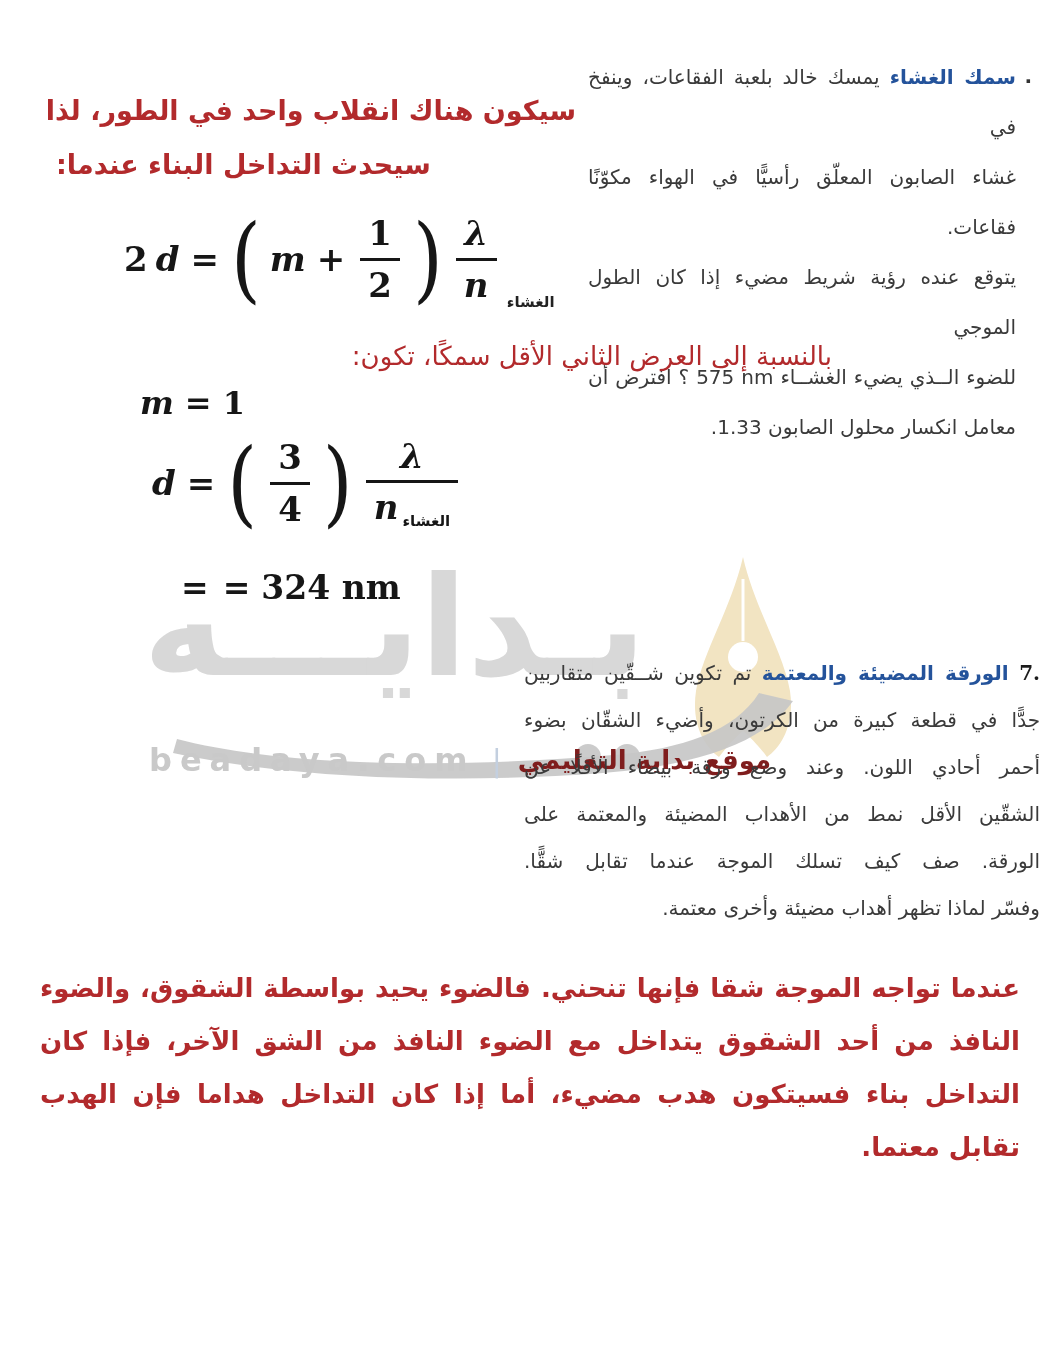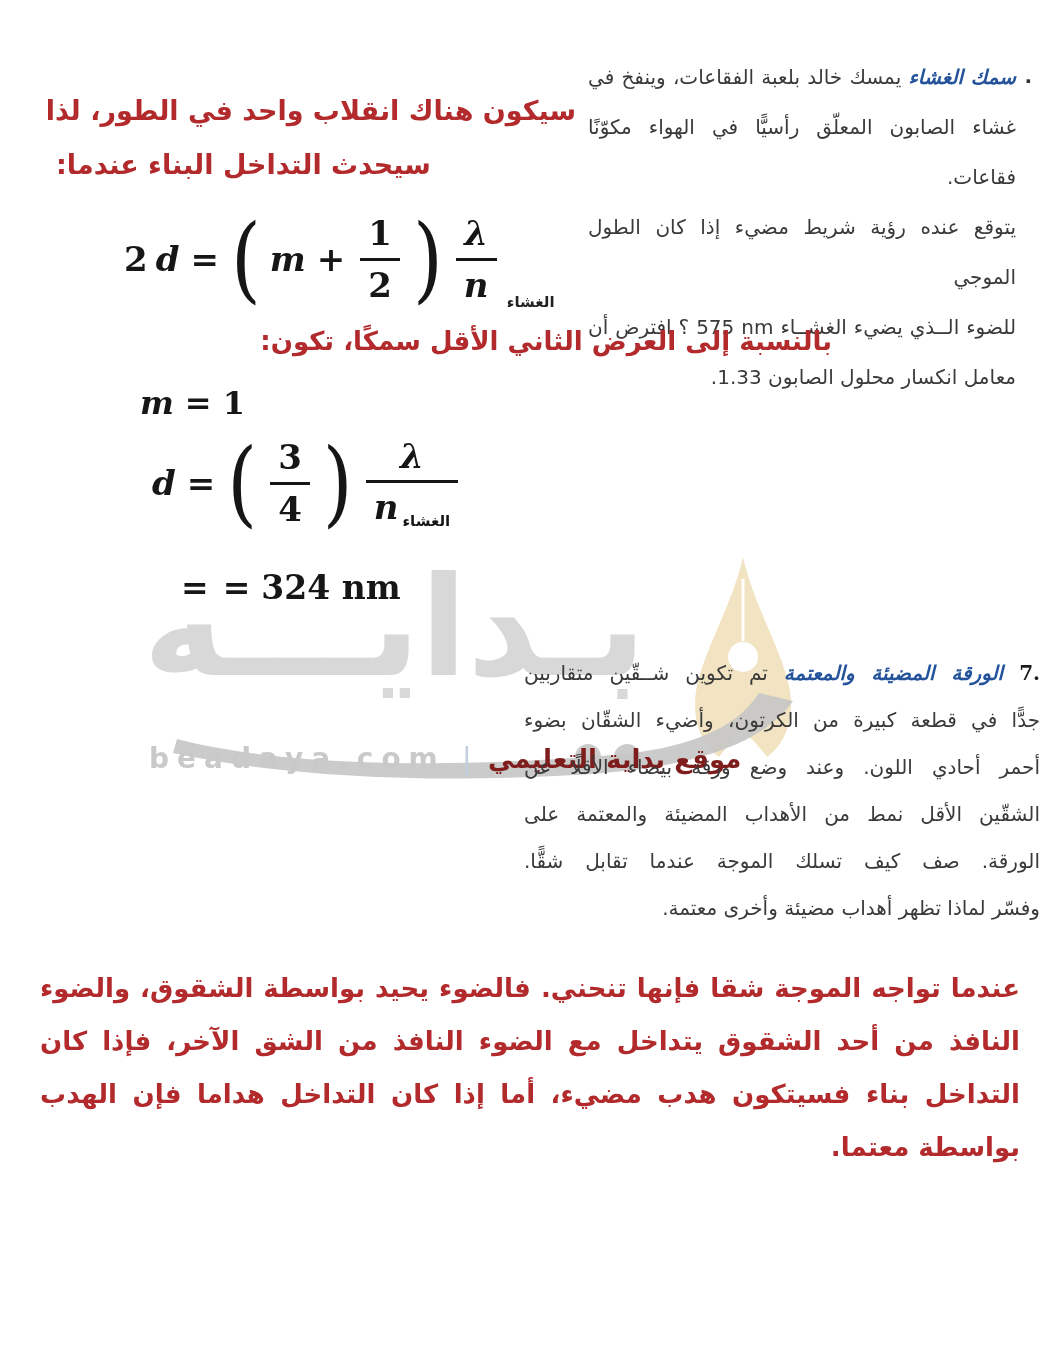--- a/index.html
+++ b/index.html
@@ -5,41 +5,41 @@
   html,body {margin:0; padding:0; background:#ffffff;}
   .page {position:relative; width:1062px; height:1370px; background:#ffffff; overflow:hidden;
          font-family:"DejaVu Sans", sans-serif;}
 
   
   .wm {position:absolute; left:143px; top:545px; width:690px; height:275px; z-index:0; pointer-events:none;}
   .wm-word {position:absolute; left:0; top:14px; font-size:138px; font-weight:bold;
             color:#d4d4d4; opacity:.9; direction:rtl; line-height:1; white-space:nowrap;}
   .wm-svg {position:absolute; left:0; top:0; width:690px; height:275px;}
   .wm-line {position:absolute; left:6px; top:196px; display:flex; direction:ltr; align-items:center; gap:16px; white-space:nowrap;}
-  .wm-domain {font-size:28px; letter-spacing:8px; color:#c9c9c9; font-weight:bold;}
+  .wm-domain {font-size:32px; letter-spacing:8px; color:#c9c9c9; font-weight:bold;}
   .wm-sep {font-size:30px; color:#c3cfdf; font-weight:normal;}
   .wm-slogan {font-size:26px; color:#7f1d1d; font-weight:bold; direction:rtl;}
 
   .layer {position:absolute; z-index:2;}
 
   
   .ar {direction:rtl;}
   .jline {text-align:justify; text-align-last:justify;}
   .jline.last {text-align-last:right;}
 
   .marker6 {top:64px; right:30px; font-size:20px; font-weight:bold; color:#333;}
 
   .q6 {top:52px; right:46px; width:428px; font-size:20px; line-height:50px; color:#3a3a3a;}
-  .q6 .lead, .q7 .lead {color:#24539b; font-weight:bold;font-style:italic;}
+  .q6 .lead, .q7 .lead {color:#24539b; font-weight:bold;}
   .ltr-island {direction:ltr; unicode-bidi:embed;}
 
   .a6-heading {top:84px; left:56px; width:520px; direction:rtl; text-align:left;
                color:#b22a2c; font-weight:bold; font-size:27px; line-height:54px; white-space:nowrap;}
 
-  .cond {top:326px; right:230px; direction:rtl; color:#b22a2c; font-weight:bold;
+  .cond {top:341px; right:230px; direction:rtl; color:#b22a2c; font-weight:normal;
          font-size:26px; white-space:nowrap;}
 
   .q7 {top:650px; right:22px; width:516px; font-size:20px; line-height:47px; color:#3a3a3a;}
   .q7 .num {font-weight:bold; color:#1c1c1c; font-family:"DejaVu Serif", serif; direction:ltr; unicode-bidi:embed;}
 
   .a7 {top:962px; left:40px; width:980px; font-size:26px; line-height:53px;
        color:#b22a2c; font-weight:bold;}
 
   
   .math {position:absolute; z-index:2; direction:ltr; display:flex; align-items:center;
@@ -166,16 +166,16 @@
     <div class="jline">أحمر أحادي اللون. وعند وضع ورقة بيضاء الأقلًا عن</div>
     <div class="jline">الشقّين الأقل نمط من الأهداب المضيئة والمعتمة على</div>
     <div class="jline">الورقة. صف كيف تسلك الموجة عندما تقابل شقًّا.</div>
     <div class="jline last">وفسّر لماذا تظهر أهداب مضيئة وأخرى معتمة.</div>
   </section>
 
   <section class="layer a7 ar">
     <div class="jline">عندما تواجه الموجة شقا فإنها تنحني. فالضوء يحيد بواسطة الشقوق، والضوء</div>
     <div class="jline">النافذ من أحد الشقوق يتداخل مع الضوء النافذ من الشق الآخر، فإذا كان</div>
     <div class="jline">التداخل بناء فسيتكون هدب مضيء، أما إذا كان التداخل هداما فإن الهدب</div>
-    <div class="jline last">بواسطة معتما.</div>
+    <div class="jline last">تقابل معتما.</div>
   </section>
 
 </div>
 
 </body></html>

